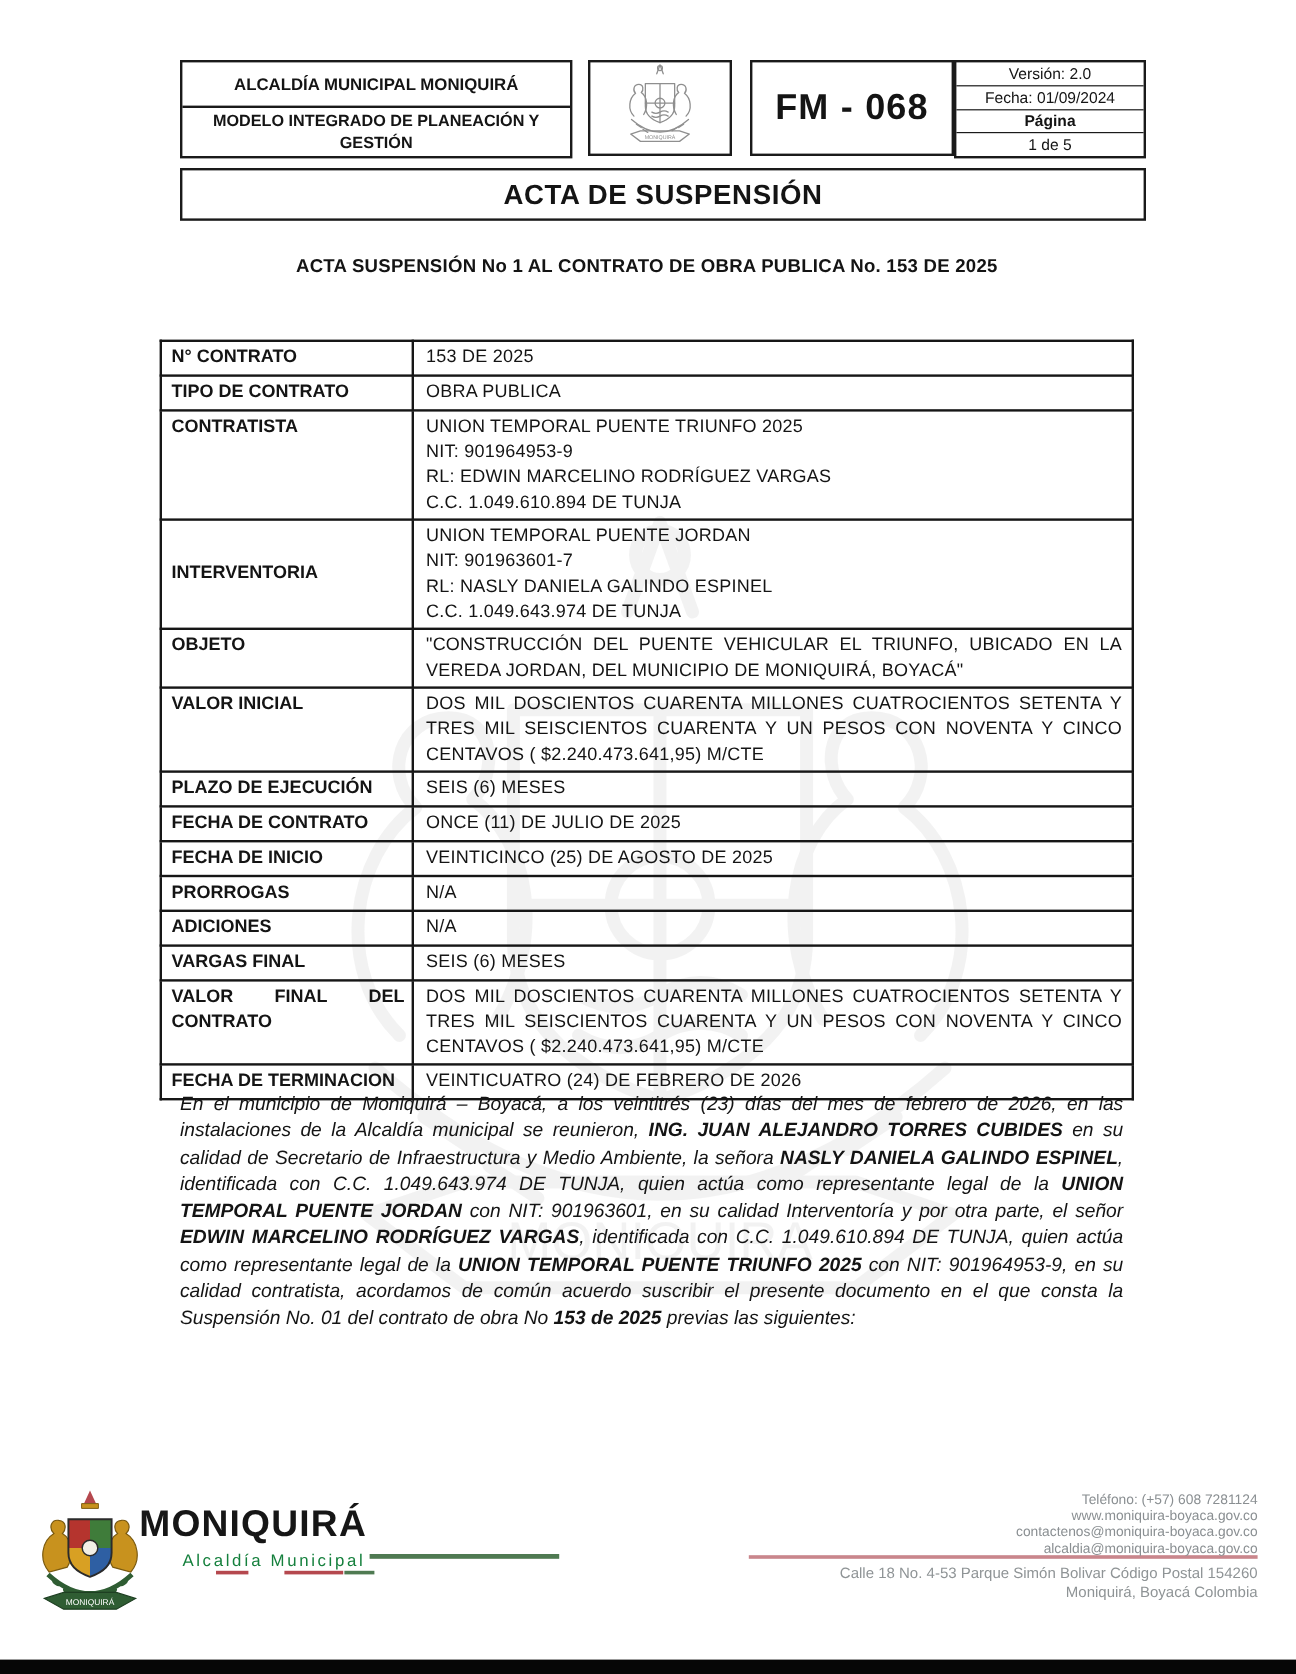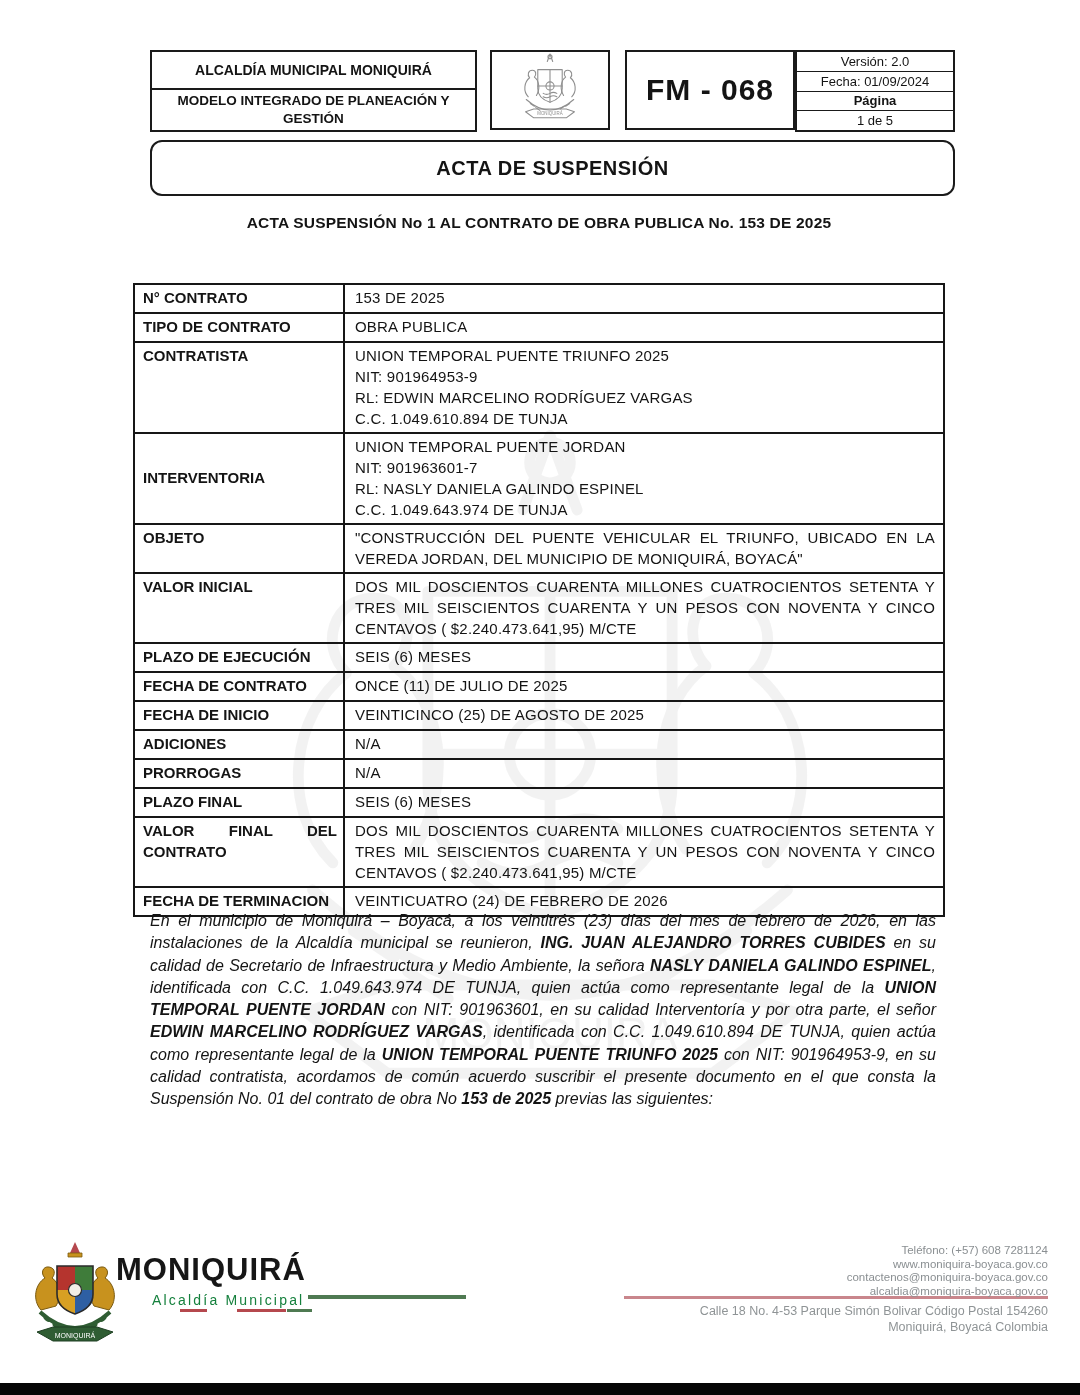--- a/index.html
+++ b/index.html
@@ -12,22 +12,22 @@
   .hdr-left .cell{flex:1;display:flex;align-items:center;justify-content:center;
                   text-align:center;font-weight:bold;font-size:14px;padding:2px 22px;box-sizing:border-box;}
   .hdr-left .cell.second{border-top:2px solid #1a1a1a;font-size:13.5px;line-height:1.35;}
   .hdr-logo{left:490px;top:50px;width:120px;height:80px;display:flex;align-items:center;justify-content:center;}
   .hdr-fm{left:625px;top:50px;width:170px;height:80px;display:flex;align-items:center;justify-content:center;
           font-weight:bold;font-size:30px;letter-spacing:1px;}
   .hdr-ver{left:795px;top:50px;width:160px;height:82px;display:flex;flex-direction:column;}
   .hdr-ver .vrow{flex:1;display:flex;align-items:center;justify-content:center;font-size:13px;}
   .hdr-ver .vrow + .vrow{border-top:1.5px solid #1a1a1a;}
   .hdr-ver .vrow.bold{font-weight:bold;}
-  .acta-box{left:150px;top:140px;width:805px;height:56px;display:flex;align-items:center;justify-content:center;
-            font-weight:bold;font-size:20px;letter-spacing:.5px;border-radius:12px;}
+  .acta-box{left:150px;top:140px;width:805px;height:44px;display:flex;align-items:center;justify-content:center;
+            font-weight:bold;font-size:23px;letter-spacing:.5px;}
 
   .main-title{position:absolute;left:133px;top:214px;width:812px;text-align:center;
               font-weight:bold;font-size:15.5px;letter-spacing:.2px;}
 
   
   .watermark{position:absolute;left:205px;top:415px;width:690px;height:760px;opacity:.11;pointer-events:none;}
 
   
   table.contract{position:absolute;left:133px;top:283px;width:812px;border-collapse:collapse;
                  table-layout:fixed;background:transparent;z-index:2;}
@@ -152,29 +152,29 @@
       </tr>
       <tr>
         <td class="lbl">FECHA DE CONTRATO</td>
         <td class="val">ONCE (11) DE JULIO DE 2025</td>
       </tr>
       <tr>
         <td class="lbl">FECHA DE INICIO</td>
         <td class="val">VEINTICINCO (25) DE AGOSTO DE 2025</td>
       </tr>
       <tr>
+        <td class="lbl">PRORROGAS</td>
+        <td class="val">N/A</td>
+      </tr>
+      <tr>
         <td class="lbl">ADICIONES</td>
         <td class="val">N/A</td>
       </tr>
       <tr>
-        <td class="lbl">PRORROGAS</td>
-        <td class="val">N/A</td>
-      </tr>
-      <tr>
-        <td class="lbl">PLAZO FINAL</td>
+        <td class="lbl">VARGAS FINAL</td>
         <td class="val">SEIS (6) MESES</td>
       </tr>
       <tr>
         <td class="lbl">VALOR FINAL DEL CONTRATO</td>
         <td class="val">DOS MIL DOSCIENTOS CUARENTA MILLONES CUATROCIENTOS SETENTA Y TRES MIL SEISCIENTOS CUARENTA Y UN PESOS CON NOVENTA Y CINCO CENTAVOS ( $2.240.473.641,95) M/CTE</td>
       </tr>
       <tr>
         <td class="lbl">FECHA DE TERMINACION</td>
         <td class="val">VEINTICUATRO (24) DE FEBRERO DE 2026</td>
       </tr>

